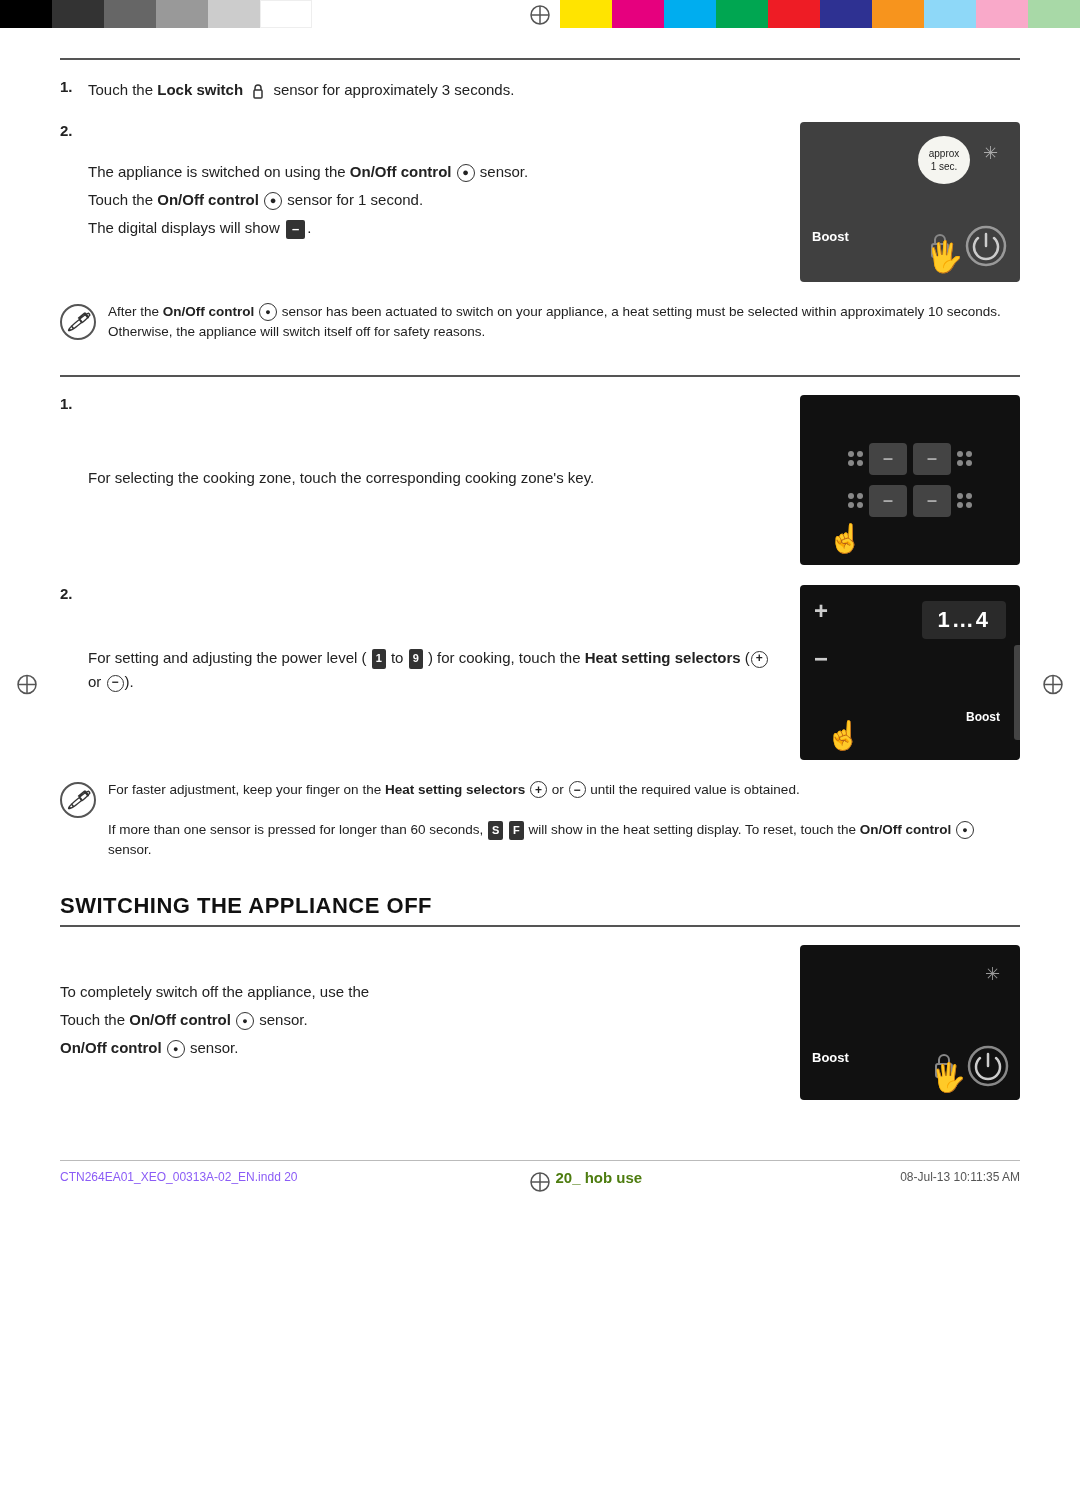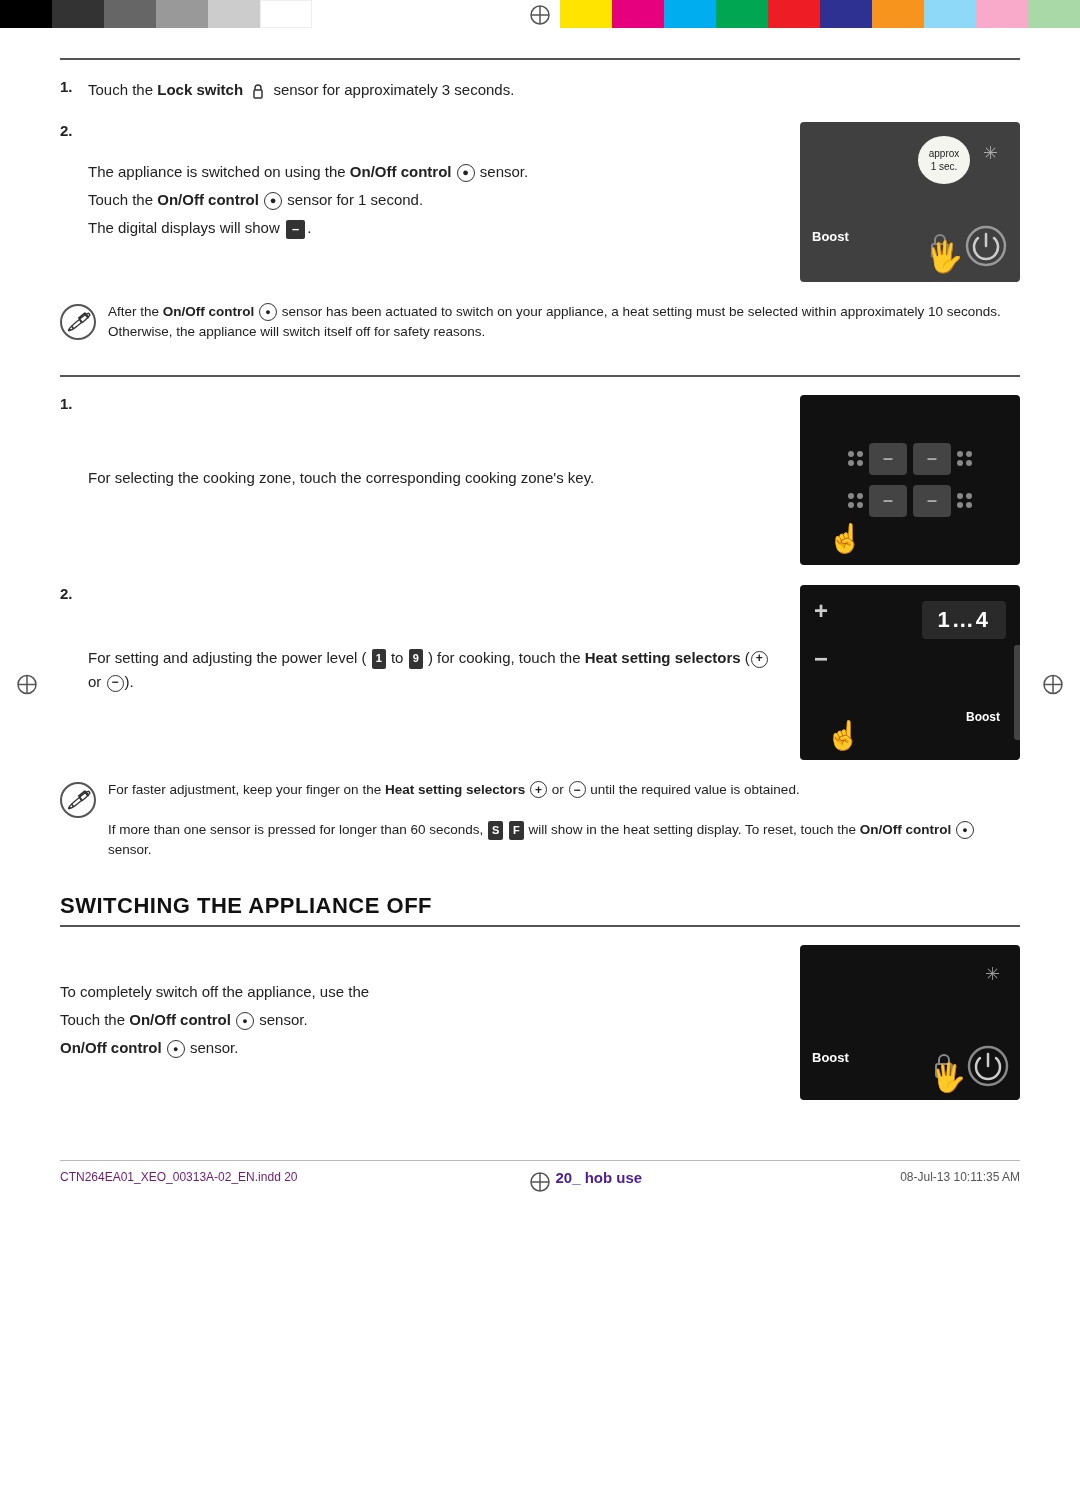--- a/index.html
+++ b/index.html
@@ -158,26 +158,26 @@
     }
 
     
     .step-para {
       font-size: 15px;
       line-height: 1.6;
       margin-bottom: 4px;
     }
     .footer-left {
       font-size: 12px;
-      color: #701a75;
+      color: #8b5cf6;
     }
     .footer-center {
       font-weight: 700;
       font-size: 15px;
-      color: #4c1d95;
+      color: #4d7c0f;
     }
     .footer-right {
       font-size: 12px;
       color: #555;
     }
 
     
     .boost-panel {
       background: #404040;
       width: 220px;

